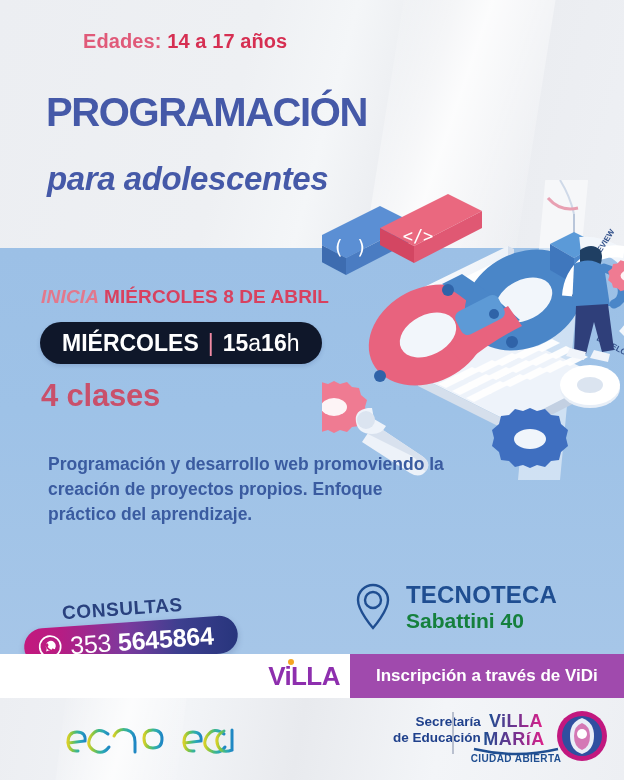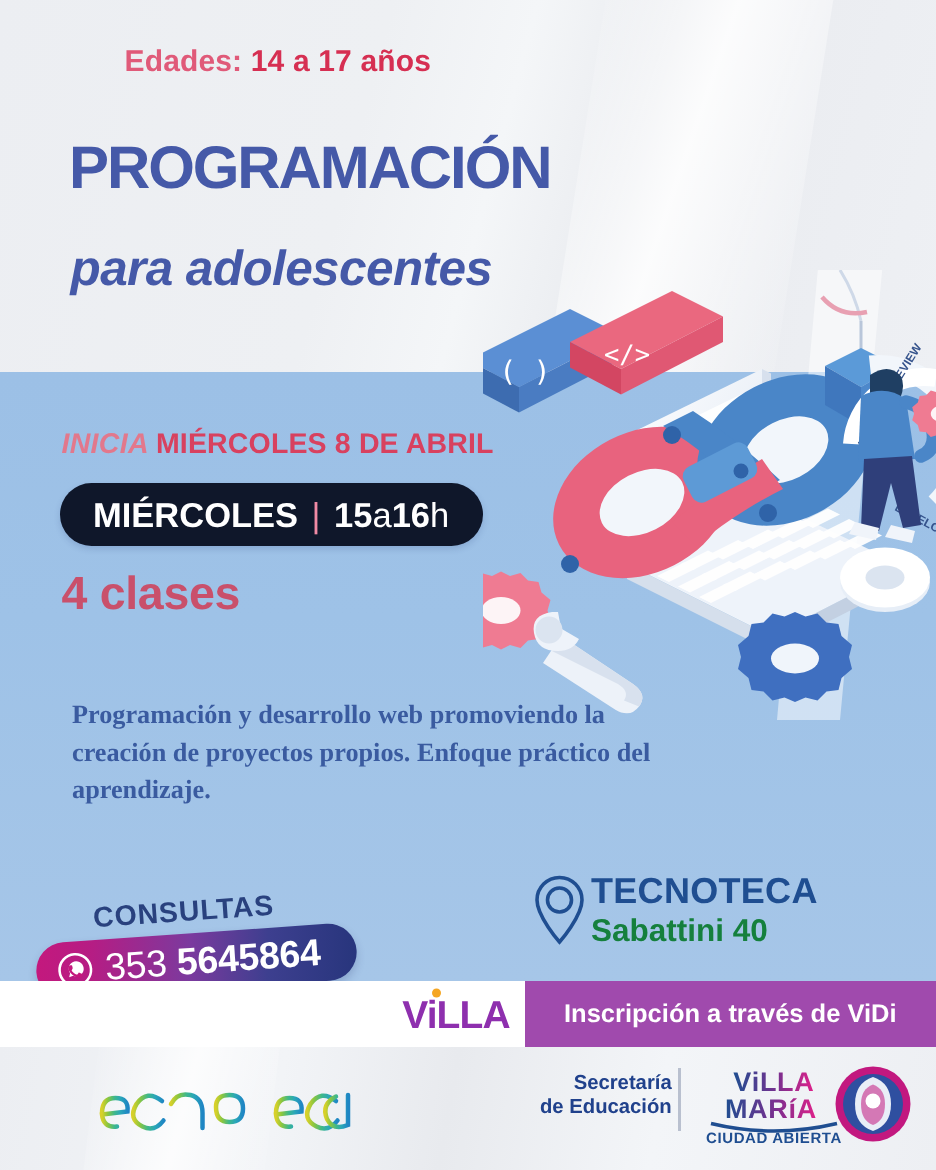--- a/index.html
+++ b/index.html
@@ -73,22 +73,22 @@
   .pill-time .st{font-weight:800;}
   .pill-time .lt{font-weight:400;}
   .pill-time .sep{color:#f08aa4;font-weight:400;margin:0 9px;}
 
   .classes{
     position:absolute;left:41px;top:378px;font-size:31px;font-weight:700;
     color:#c9506b;letter-spacing:-.2px;white-space:nowrap;
   }
 
   .desc{
-    position:absolute;left:48px;top:464px;width:400px;
-    font-size:17.5px;font-weight:700;line-height:1.42;color:#3a5ba0;font-family:Liberation Serif, serif;
+    position:absolute;left:48px;top:452px;width:400px;
+    font-size:17.5px;font-weight:700;line-height:1.42;color:#3a5ba0;
   }
 
   
   .consultas{
     position:absolute;left:62px;top:598px;font-size:19px;font-weight:800;
     color:#29417e;letter-spacing:.6px;transform:rotate(-4deg);white-space:nowrap;
   }
   .phone-pill{
     position:absolute;left:24px;top:622px;height:38px;padding:0 24px 0 14px;
     border-radius:19px;
@@ -97,21 +97,21 @@
     transform:rotate(-4deg);
     box-shadow:0 3px 6px rgba(40,50,110,.22);
   }
   .phone-pill .wa{width:24px;height:24px;flex:0 0 24px;}
   .phone-pill .num{color:#ffffff;font-size:25px;line-height:1;white-space:nowrap;letter-spacing:-.2px;}
   .phone-pill .num .p1{font-weight:400;}
   .phone-pill .num .p2{font-weight:800;}
 
   
   .addr{
-    position:absolute;left:352px;top:582px;display:flex;align-items:center;
+    position:absolute;left:352px;top:582px;display:flex;align-items:center;gap:12px;
   }
   .addr .pin{width:42px;height:50px;flex:0 0 42px;}
   .addr .txt{line-height:1.12;}
   .addr .t1{display:block;font-size:24px;font-weight:800;color:#1f4e91;letter-spacing:.2px;}
   .addr .t2{display:block;font-size:21px;font-weight:700;color:#15803d;letter-spacing:0;}
 
   
   .vidi-logo{
     position:absolute;left:258px;top:660px;width:92px;height:32px;
     display:flex;align-items:center;justify-content:center;background:#ffffff;
@@ -123,21 +123,21 @@
     position:absolute;left:350px;top:654px;width:274px;height:44px;
     background:#a04aad;display:flex;align-items:center;padding-left:26px;
   }
   .vidi-bar span{color:#ffffff;font-size:17px;font-weight:700;white-space:nowrap;}
 
   
   .logo-tecnoteca{position:absolute;left:48px;top:706px;width:186px;height:56px;}
   .sec-edu{
     position:absolute;left:360px;top:714px;text-align:right;line-height:1.22;
   }
-  .sec-edu span{display:block;font-size:13.5px;font-weight:800;color:#20418c;white-space:nowrap;}
+  .sec-edu span{display:block;font-size:13.5px;font-weight:800;color:#20418c;white-space:nowrap;margin-left:33px;}
   .divider-v{position:absolute;left:452px;top:712px;width:2px;height:42px;background:#b9c0cf;}
   .logo-vm{position:absolute;left:468px;top:708px;width:96px;height:58px;}
   .crest{position:absolute;left:556px;top:710px;width:52px;height:52px;}
 
   
   .illus{position:absolute;left:322px;top:180px;width:302px;height:300px;}
 </style>
 </head>
 <body>
 

